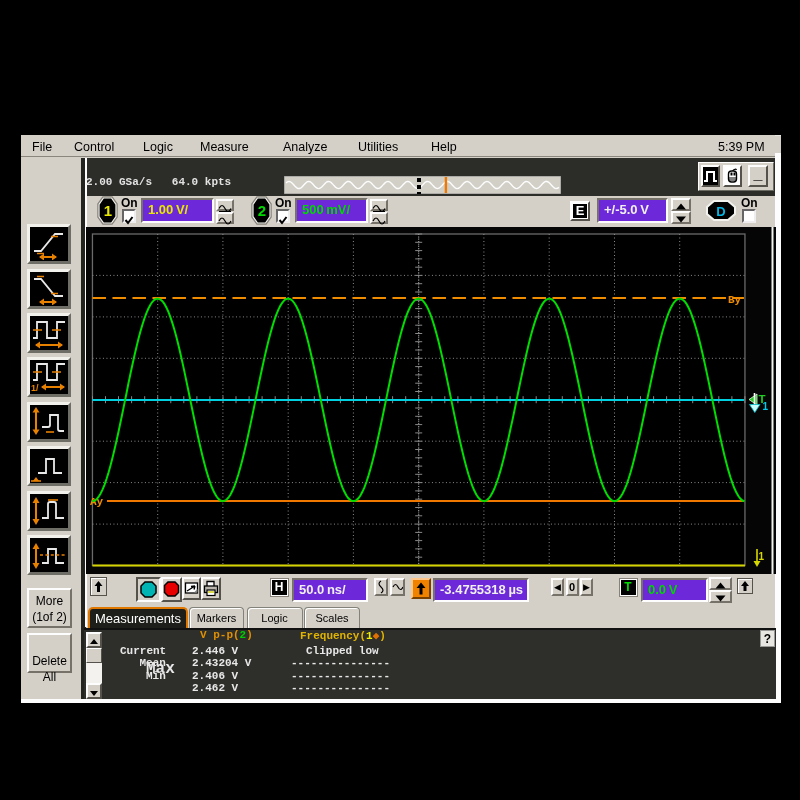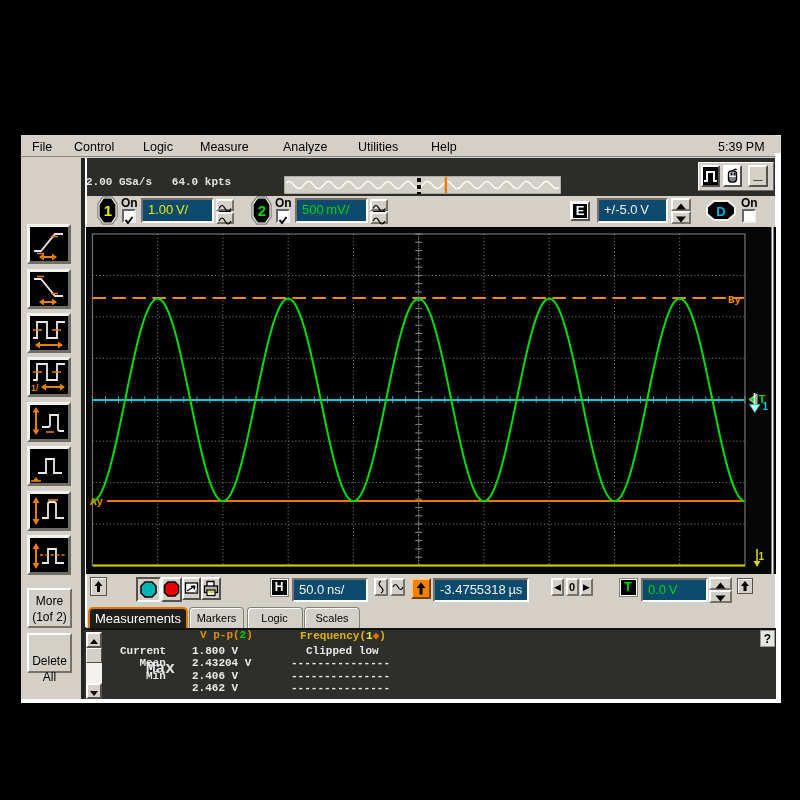--- a/index.html
+++ b/index.html
@@ -1,22 +1,22 @@
 <!DOCTYPE html>
 <html><head><meta charset="utf-8"><style>
 *{margin:0;padding:0;box-sizing:border-box}
 html,body{width:800px;height:800px;background:#000;overflow:hidden}
 body{position:relative;font-family:"Liberation Sans",sans-serif}
 .abs{position:absolute}
 .sibtn{position:absolute;width:44px;height:40px;background:#000;
  border:3px solid;border-color:#f2f1ec #6e6e66 #6e6e66 #f2f1ec;overflow:hidden}
 .gbtn{position:absolute;background:#d4d0c8;border:2px solid;border-color:#fdfdfd #76726a #76726a #fdfdfd;
  color:#000;text-align:center;font-size:12px}
-.fld{position:absolute;background:#0c4a6e;border:2px solid;border-color:#76726a #fdfdfd #fdfdfd #76726a;
- font-weight:normal;font-size:13px;line-height:20px;padding-left:5px;white-space:nowrap}
+.fld{position:absolute;background:#6d28d9;border:2px solid;border-color:#76726a #fdfdfd #fdfdfd #76726a;
+ font-weight:bold;font-size:13px;line-height:20px;padding-left:5px;white-space:nowrap}
 .mono{font-family:"Liberation Mono",monospace;font-weight:bold;position:absolute;white-space:pre}
 .cb{position:absolute;width:14px;height:14px;background:#fff;border:2px solid;
  border-color:#666 #eee #eee #666}
 .tab{position:absolute;top:607px;height:21px;background:#d4d0c8;border:1px solid #82827a;
  border-bottom:none;border-radius:4px 4px 0 0;color:#000;font-size:11px;text-align:center;line-height:20px;
  box-shadow:inset 1px 1px 0 #fff}
 </style></head><body>
 
 <div class="abs" style="left:21px;top:135px;width:760px;height:568px;background:#d4d0c8;border-top:1px solid #e8e8e2"></div>
 
@@ -302,21 +302,21 @@
     </svg></div>
 <div class="abs" style="left:85.5px;top:648px;width:16px;height:35px;background:#f4f2ee"></div>
 <div class="abs" style="left:85.5px;top:648px;width:16px;height:15px;background:#d4d0c8;border:1px solid;border-color:#fdfdfd #55524c #55524c #fdfdfd"></div>
 <div class="abs" style="left:85.5px;top:683px;width:16px;height:16px;background:#d4d0c8;border:2px solid;border-color:#fdfdfd #55524c #55524c #fdfdfd"><svg width="12" height="12" viewBox="0 0 12 12">
       <path d="M6,9 l4,-5 h-8 z" fill="#000"></path>
     </svg></div>
 
 <div class="mono" style="left:200px;top:629px;font-size:11px"><span style="color:#e09000">V p-p(</span><span style="color:#00cc00">2</span><span style="color:#e09000">)</span></div>
 <div class="mono" style="left:300px;top:629px;font-size:11px"><span style="color:#e0b400">Frequency(</span><span style="color:#f0f000">1</span><span style="color:#e07000">◆</span><span style="color:#e0b400">)</span></div>
 <div class="mono" style="left:120px;top:644.5px;font-size:11px;color:#e8e8e8">Current</div>
-<div class="mono" style="left:192px;top:644.5px;font-size:11px;color:#e8e8e8">1.800 V</div>
+<div class="mono" style="left:192px;top:644.5px;font-size:11px;color:#e8e8e8">2.446 V</div>
 <div class="mono" style="left:306px;top:644.5px;font-size:11px;color:#e8e8e8">Clipped low</div>
 <div class="mono" style="left:139.5px;top:657px;font-size:11px;color:#e8e8e8">Mean</div>
 <div class="mono" style="left:192px;top:657px;font-size:11px;color:#e8e8e8">2.43204 V</div>
 <div class="mono" style="left:291px;top:657px;font-size:11px;color:#e8e8e8">---------------</div>
 <div class="mono" style="left:146px;top:669.5px;font-size:11px;color:#e8e8e8">Min</div>
 <div class="mono" style="left:192px;top:669.5px;font-size:11px;color:#e8e8e8">2.406 V</div>
 <div class="mono" style="left:291px;top:669.5px;font-size:11px;color:#e8e8e8">---------------</div>
 <div class="mono" style="left:146px;top:660px;font-size:16px;color:#e8e8e8">Max</div>
 <div class="mono" style="left:192px;top:682px;font-size:11px;color:#e8e8e8">2.462 V</div>
 <div class="mono" style="left:291px;top:682px;font-size:11px;color:#e8e8e8">---------------</div>

